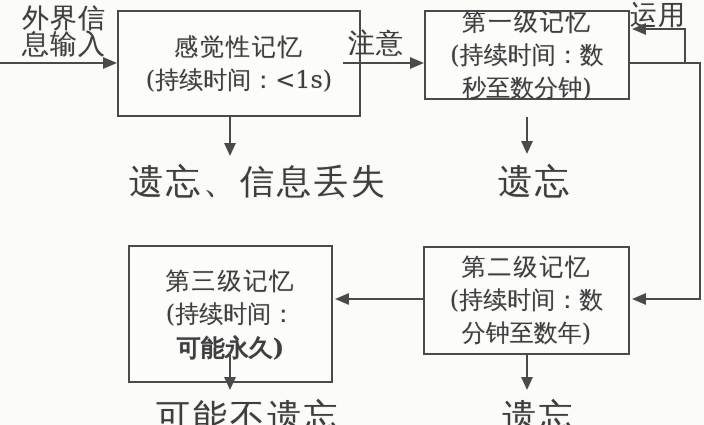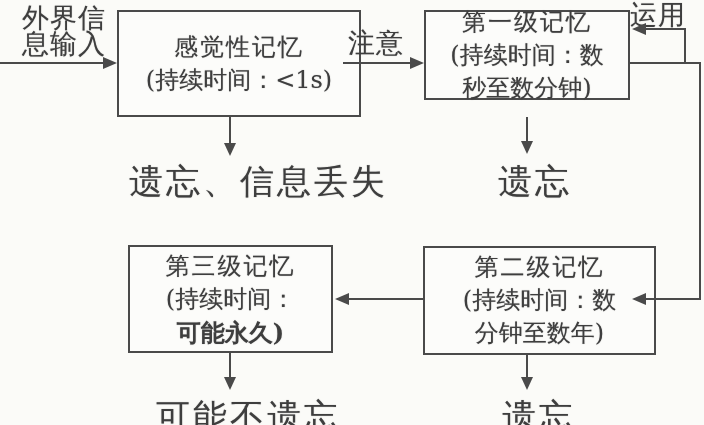--- a/index.html
+++ b/index.html
@@ -41,27 +41,27 @@
     <div class="bline">感觉性记忆</div>
     <div class="bline" style="letter-spacing:0;">(持续时间：&lt;1s)</div>
   </div>
 
   <div class="box" style="left:424px;top:10px;width:206px;height:90px;">
     <div class="bline">第一级记忆</div>
     <div class="bline" style="letter-spacing:0;">(持续时间：数</div>
     <div class="bline" style="letter-spacing:0;text-align:center;">秒至数分钟)</div>
   </div>
 
-  <div class="box" style="left:128px;top:245px;width:205px;height:108px;">
+  <div class="box" style="left:128px;top:245px;width:205px;height:138px;">
     <div class="bline">第三级记忆</div>
     <div class="bline" style="letter-spacing:0;">(持续时间：</div>
     <div class="bline" style="letter-spacing:0;font-weight:bold;">可能永久)</div>
   </div>
 
-  <div class="box" style="left:423px;top:246px;width:233px;height:109px;">
+  <div class="box" style="left:423px;top:246px;width:207px;height:109px;">
     <div class="bline">第二级记忆</div>
     <div class="bline" style="letter-spacing:0;">(持续时间：数</div>
     <div class="bline" style="letter-spacing:0;">分钟至数年)</div>
   </div>
 
   <div class="lbl lbl-small center" style="left:14px;top:5px;width:100px;">
     <div>外界信</div>
     <div>息输入</div>
   </div>
   <div class="ln" style="left:0;top:62px;width:104px;height:2px;"></div>

